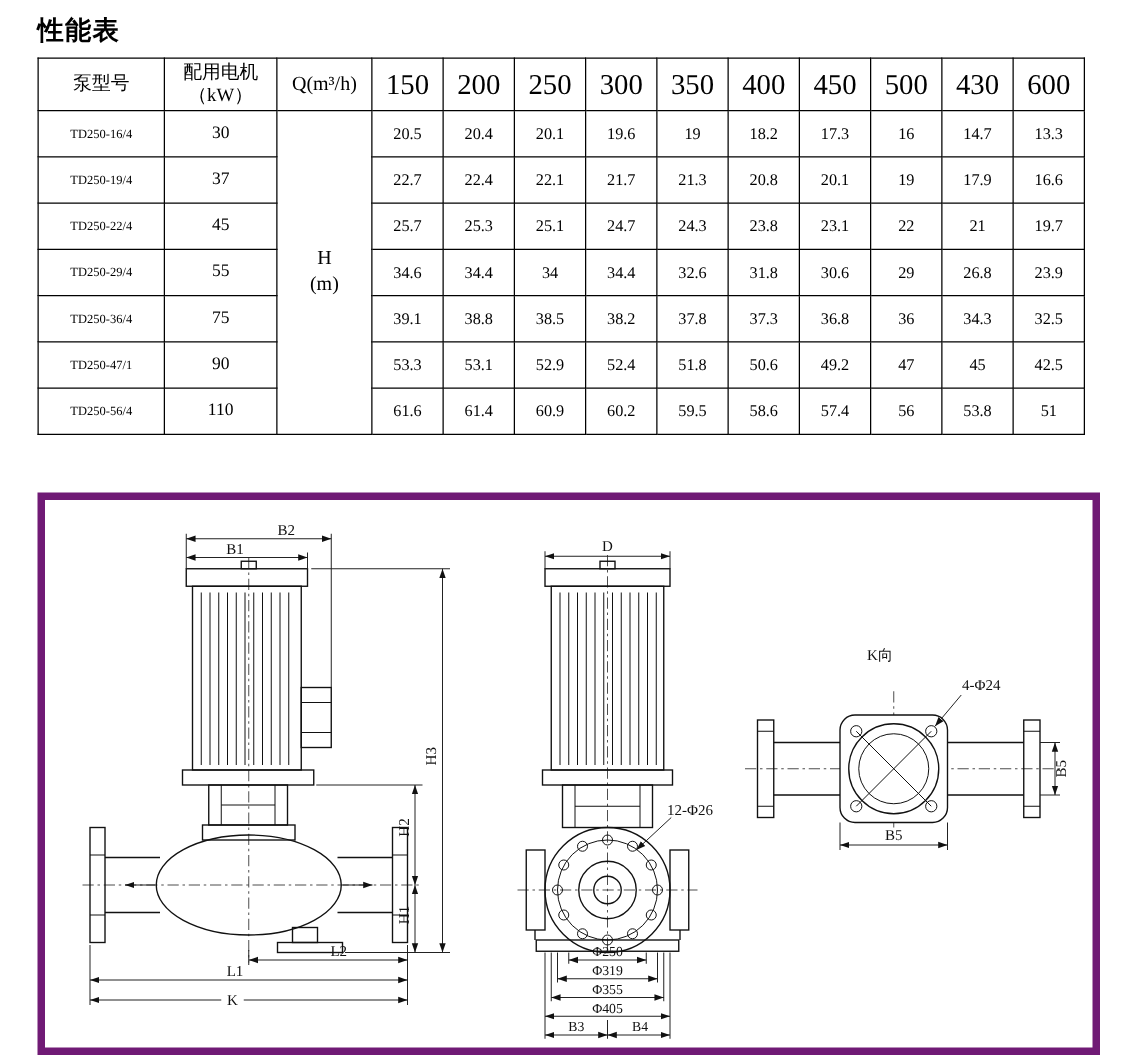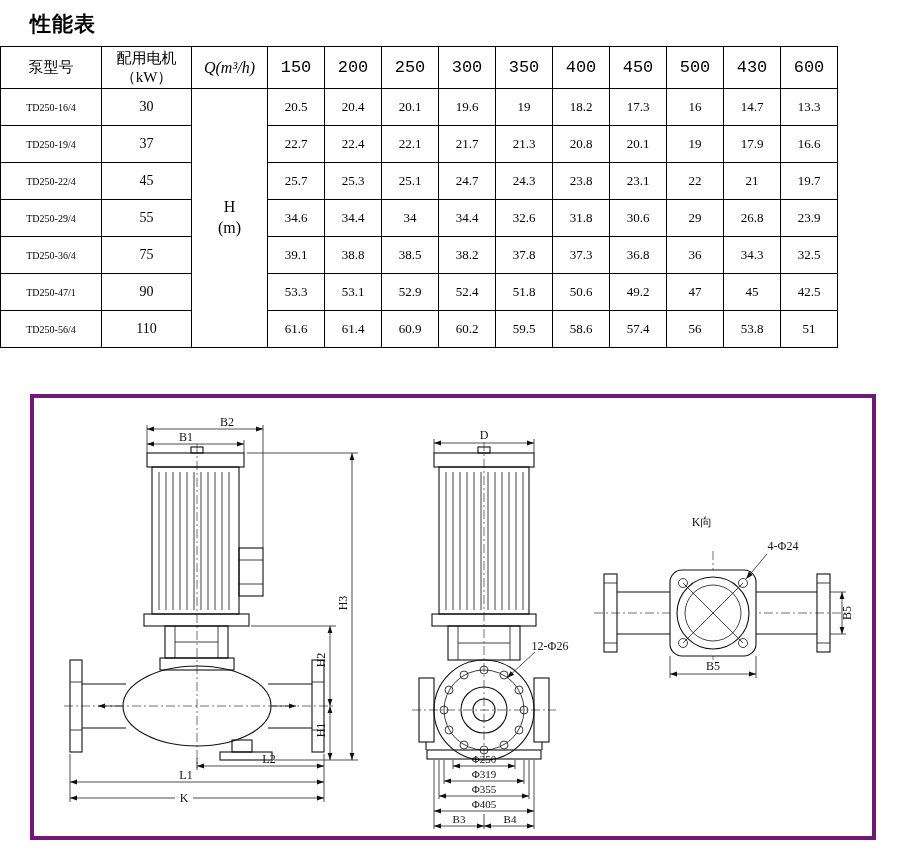--- a/index.html
+++ b/index.html
@@ -2,34 +2,34 @@
 <html><head>
 <meta charset="utf-8">
 <style>
   html,body { margin:0; padding:0; background:#fff; }
   body { width:900px; height:849px; overflow:hidden; font-family:"Liberation Serif", serif; color:#000; }
   .page { width:900px; height:849px; background:#fff; }
 
   .title { font-family:"Liberation Sans", sans-serif; font-weight:bold; font-size:21px;
            margin:10px 12px 8px 30px; letter-spacing:1px; }
 
-  table.perf { border-collapse:collapse; table-layout:fixed; }
+  table.perf { border-collapse:collapse; table-layout:fixed; margin-left:30px; }
   .perf th, .perf td { border:1px solid #000; text-align:center; vertical-align:middle;
                        font-weight:normal; padding:0; }
   .perf thead tr { height:42px; }
   .perf tbody tr { height:37px; }
   .zh-th { font-size:15px; white-space:pre-line; line-height:1.25; }
-  .q-th  { font-size:16px;font-style:italic; }
-  .flow-th { font-size:17px;font-family:Liberation Mono, monospace; }
+  .q-th  { font-size:16px; }
+  .flow-th { font-size:23px; }
   .model-td { font-size:10px; }
   .power-td { font-size:14px; }
   .hm-td { font-size:16px; white-space:pre-line; line-height:1.3; }
   .val-td { font-size:13px; }
 
-  .drawing-box { width:838px; height:438px; border:4px solid #701a75; margin:46px 0 0 30px; }
+  .drawing-box { width:838px; height:438px; border:6px solid #701a75; margin:46px 0 0 30px; }
 
   
   .ln { stroke:#111; fill:none; stroke-width:1.1; }
   .tn { stroke:#111; fill:none; stroke-width:0.8; }
   .dim { stroke:#222; fill:none; stroke-width:0.8; }
   .cl { stroke:#333; fill:none; stroke-width:0.7; stroke-dasharray:9 3 2 3; }
   .wfill { fill:#fff; stroke:#111; stroke-width:1.1; }
   text.dtxt { font-family:"Liberation Serif", serif; font-size:12px; fill:#111; text-anchor:middle; }
   text.sm { font-size:11px; }
 </style>

